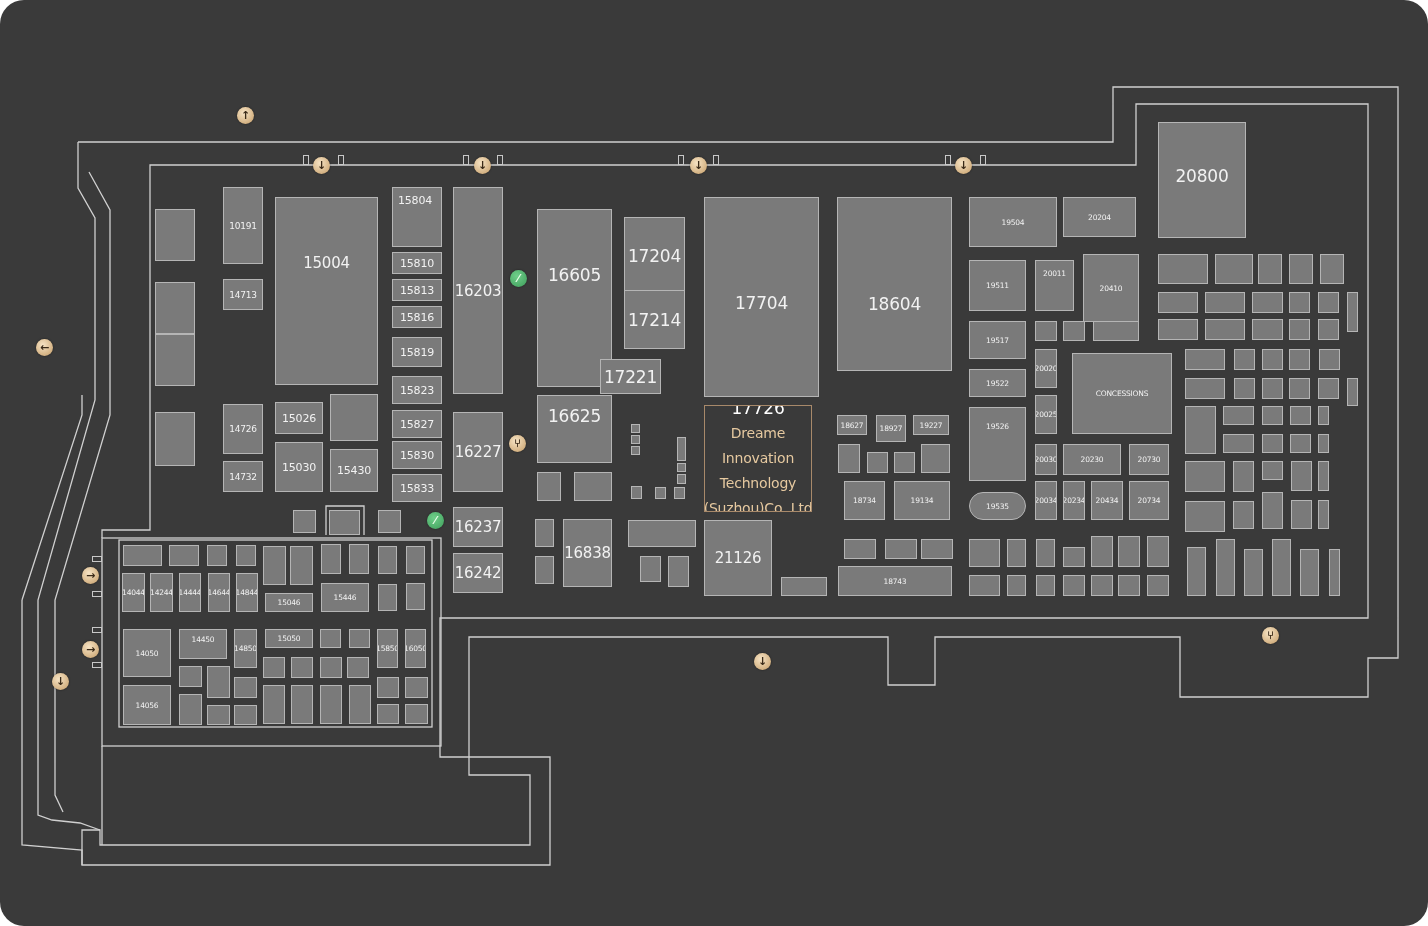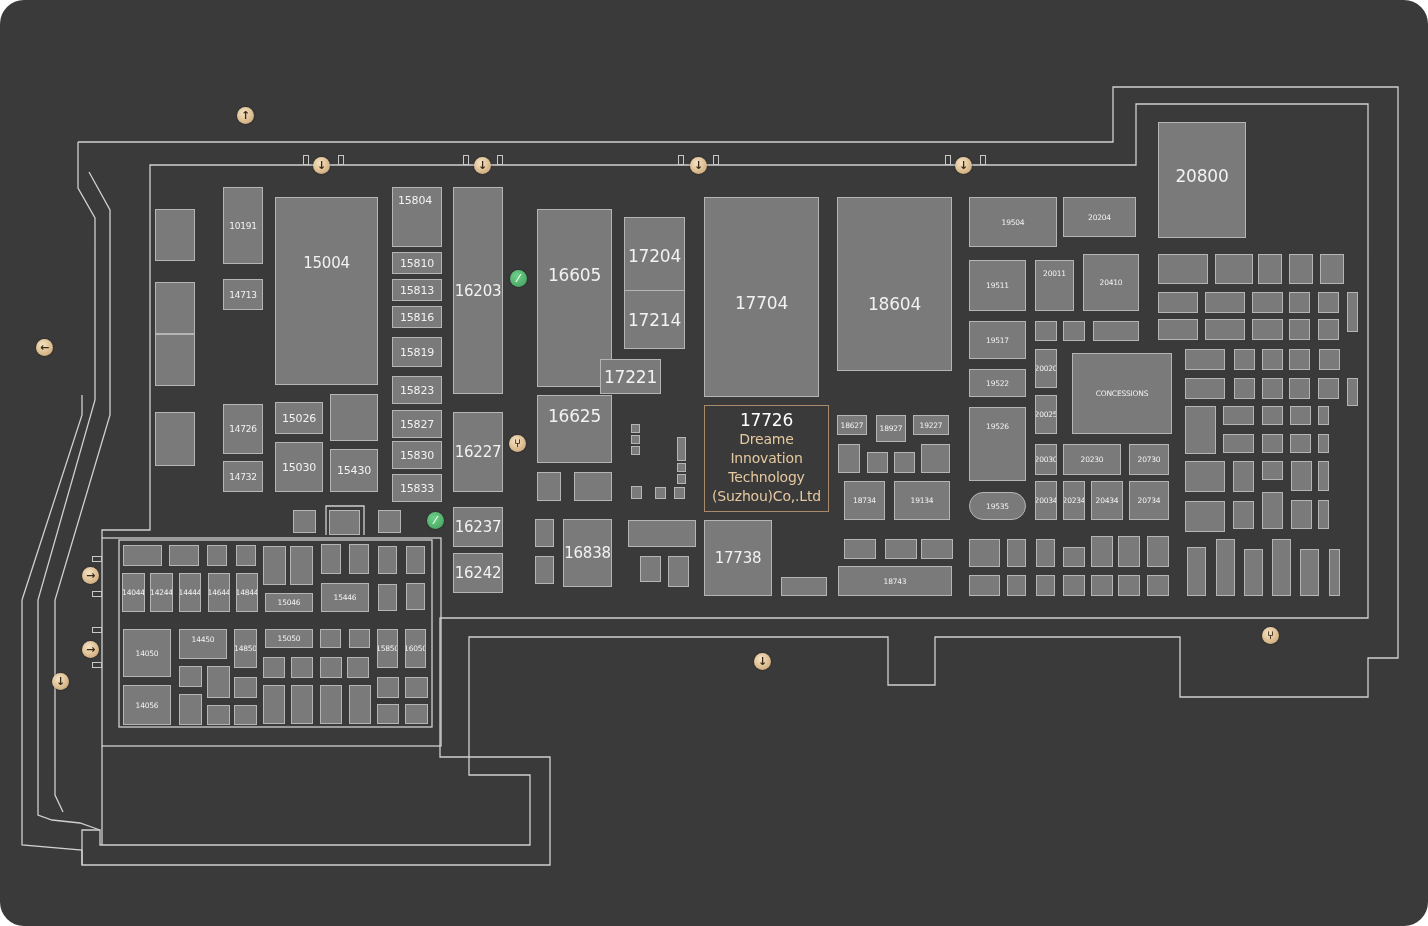--- a/index.html
+++ b/index.html
@@ -193,21 +193,21 @@
       <div class="booth sm" style="left: 640px; top: 556px; width: 21px; height: 26px;">
         <span></span>
       </div>
       <div class="booth sm" style="left: 668px; top: 556px; width: 21px; height: 31px;">
         <span></span>
       </div>
       <div class="booth xl top" style="left: 704px; top: 197px; width: 115px; height: 200px; padding-top: 95px;">
         <span>17704</span>
       </div>
       <div class="booth lg" style="left: 704px; top: 520px; width: 68px; height: 76px;">
-        <span>17738</span>
+        <span>21126</span>
       </div>
       <div class="booth sm" style="left: 781px; top: 577px; width: 46px; height: 19px;">
         <span></span>
       </div>
       <div class="booth xl top" style="left: 837px; top: 197px; width: 115px; height: 174px; padding-top: 96px;">
         <span>18604</span>
       </div>
       <div class="booth xs" style="left: 837px; top: 415px; width: 30px; height: 20px;">
         <span>18627</span>
       </div>
@@ -252,21 +252,21 @@
       </div>
       <div class="booth xs" style="left: 1063px; top: 197px; width: 73px; height: 40px;">
         <span>20204</span>
       </div>
       <div class="booth xs" style="left: 969px; top: 260px; width: 57px; height: 51px;">
         <span>19511</span>
       </div>
       <div class="booth xs top" style="left: 1035px; top: 260px; width: 39px; height: 51px; padding-top: 8px;">
         <span>20011</span>
       </div>
-      <div class="booth xs" style="left: 1083px; top: 254px; width: 56px; height: 57px;">
+      <div class="booth xs" style="left: 1083px; top: 254px; width: 56px; height: 68px;">
         <span>20410</span>
       </div>
       <div class="booth xs" style="left: 969px; top: 321px; width: 57px; height: 38px;">
         <span>19517</span>
       </div>
       <div class="booth xs" style="left: 1035px; top: 321px; width: 22px; height: 20px;">
         <span></span>
       </div>
       <div class="booth xs" style="left: 1063px; top: 321px; width: 22px; height: 20px;">
         <span></span>
@@ -647,21 +647,21 @@
         <span></span>
       </div>
       <div class="booth xs" style="left: 377px; top: 704px; width: 22px; height: 20px;">
         <span></span>
       </div>
       <div class="booth xs" style="left: 405px; top: 704px; width: 23px; height: 20px;">
         <span></span>
       </div>
     </div>
 
-  <div class="booth featured" style="left:704px;top:405px;width:125px;height:107px;">
+  <div class="booth featured" style="left:704px;top:405px;width:108px;height:107px;gap:6px;">
     <span class="num">17726</span>
     <span class="name">Dreame</span>
     <span class="name">Innovation</span>
     <span class="name">Technology</span>
     <span class="name">(Suzhou)Co,.Ltd</span>
   </div>
 
   <div id="door-layer">
       <div class="door" style="left: 303px; top: 155px;"></div>
       <div class="door" style="left: 338px; top: 155px;"></div>

